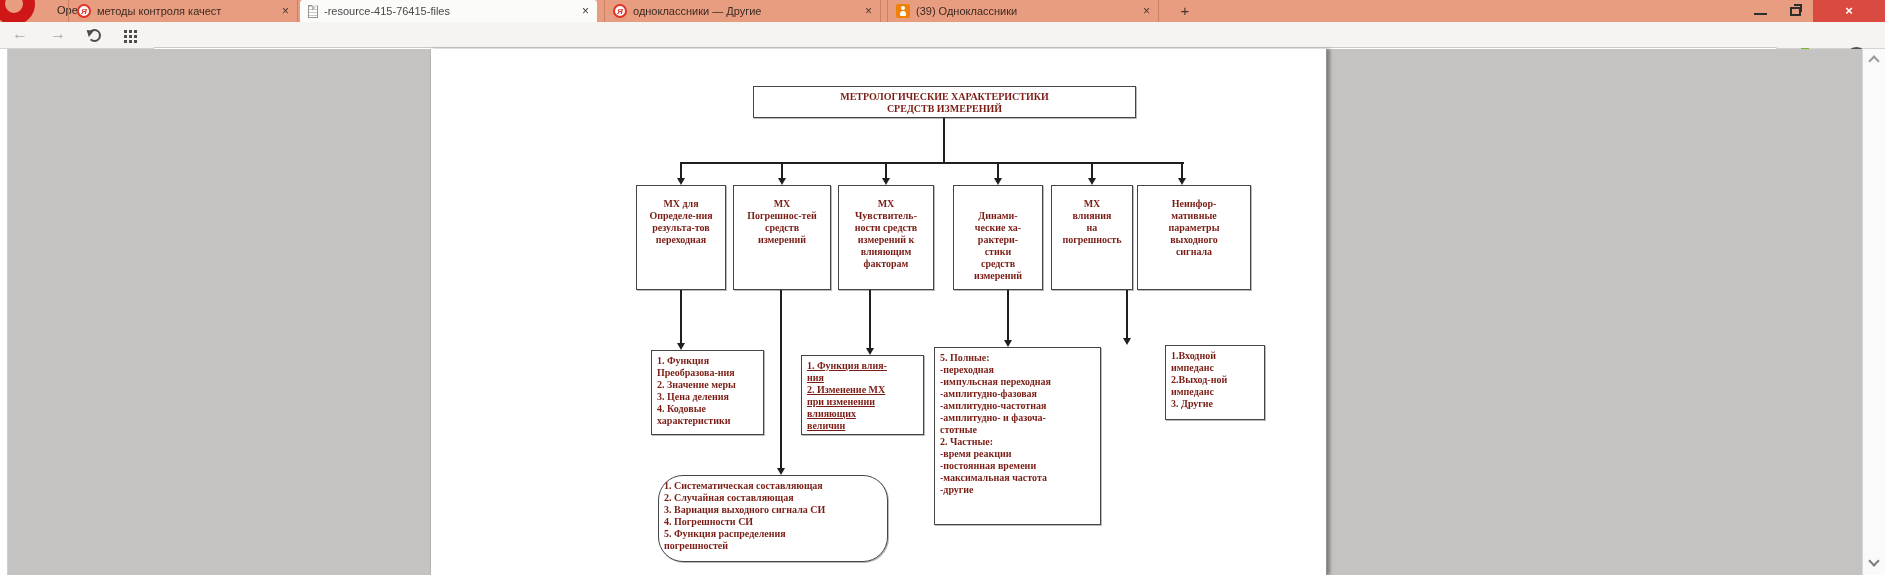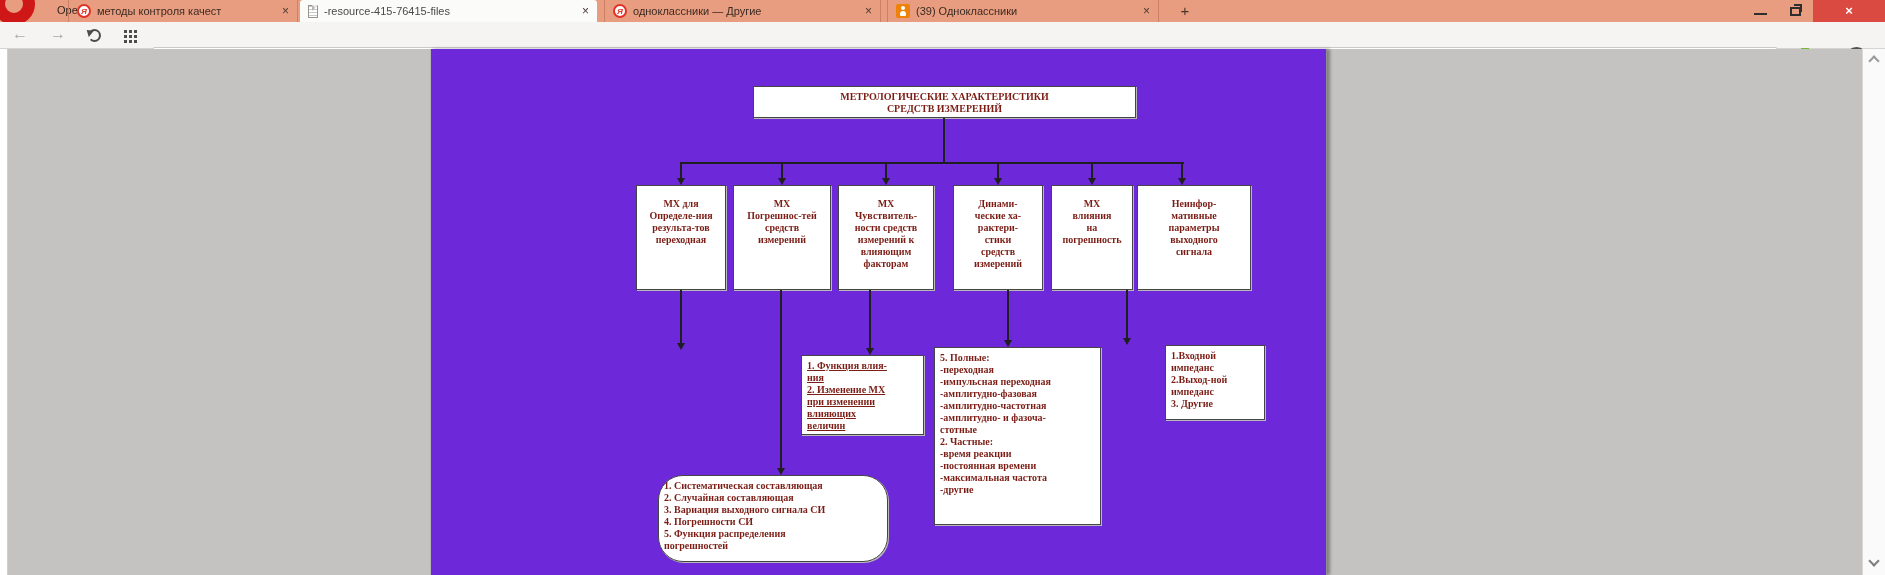--- a/index.html
+++ b/index.html
@@ -78,21 +78,21 @@
              border-top:11px solid #74b92e; }
   .tb-sep { position:absolute; left:1833px; top:28px; width:1px; height:14px; background:#cfcfcf; }
   .dl-circle { position:absolute; left:1846px; top:25px; width:21px; height:21px;
                border:2px solid #4f4f4f; border-radius:50%; text-align:center; }
   .dl-circle span { font-size:12px; font-weight:bold; color:#4f4f4f; line-height:17px; }
 
   
   .content { position:absolute; left:0; top:49px; width:1885px; height:526px; background:#c4c3c1; }
   .left-strip { position:absolute; left:0; top:0; width:8px; height:526px; background:#fff;
                 border-right:1px solid #cfcfcf; }
-  .page { position:absolute; left:430px; top:0; width:897px; height:526px; background:#6d28d9;
+  .page { position:absolute; left:430px; top:0; width:897px; height:526px; background:#ffffff;
           border-left:1px solid #b5b5b5; border-right:1px solid #8f8f8f;
           box-shadow:3px 0 3px rgba(0,0,0,0.35); }
   .scrollbar { position:absolute; left:1862px; top:0; width:23px; height:526px;
                background:#fafafa; border-left:1px solid #d8d8d8; }
   .chev { position:absolute; left:7px; width:8px; height:8px;
           border-left:2px solid #9a9a9a; border-top:2px solid #9a9a9a; }
   .chev.up { top:8px; transform:rotate(45deg); }
   .chev.down { top:508px; transform:rotate(225deg); border-color:#7d7d7d; }
 
   
@@ -219,21 +219,21 @@
       <div class="dbox" style="left:302px;top:136px;width:98px;height:105px;padding-top:12px;">МХ
 Погрешнос-тей
 средств
 измерений</div>
       <div class="dbox" style="left:407px;top:136px;width:96px;height:105px;padding-top:12px;">МХ
 Чувствитель-
 ности средств
 измерений к
 влияющим
 факторам</div>
-      <div class="dbox" style="left:522px;top:136px;width:90px;height:105px;padding-top:12px;">Динами-
+      <div class="dbox" style="left:522px;top:136px;width:90px;height:105px;padding-top:24px;">Динами-
 ческие ха-
 рактери-
 стики
 средств
 измерений</div>
       <div class="dbox" style="left:620px;top:136px;width:82px;height:105px;padding-top:12px;">МХ
 влияния
 на
 погрешность</div>
       <div class="dbox" style="left:706px;top:136px;width:114px;height:105px;padding-top:12px;">Неинфор-
@@ -250,20 +250,26 @@
 
       <div class="line" style="left:438px;top:241px;width:2px;height:59px;"></div>
       <div class="ar" style="left:435px;top:299px;"></div>
 
       <div class="line" style="left:576px;top:241px;width:2px;height:51px;"></div>
       <div class="ar" style="left:573px;top:291px;"></div>
 
       <div class="line" style="left:695px;top:241px;width:2px;height:49px;"></div>
       <div class="ar" style="left:692px;top:289px;"></div>
 
+      <div class="dbox leftal" style="left:220px;top:301px;width:113px;height:85px;">1. Функция
+Преобразова-ния
+2. Значение меры
+3. Цена деления
+4. Кодовые
+характеристики</div>
       <div class="dbox leftal" style="left:370px;top:306px;width:123px;height:80px;text-decoration:underline;">1. Функция влия-
 ния
 2. Изменение МХ
 при изменении
 влияющих
 величин</div>
       <div class="dbox leftal" style="left:503px;top:298px;width:167px;height:178px;">5. Полные:
 -переходная
 -импульсная переходная
 -амплитудно-фазовая

